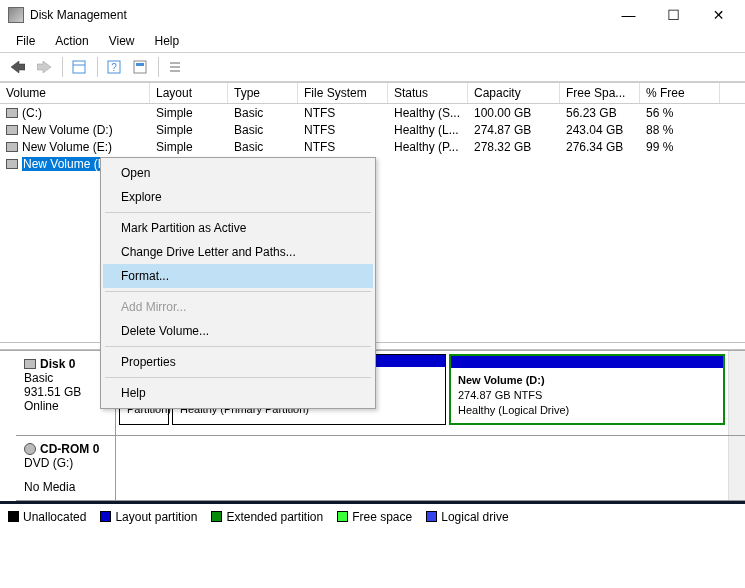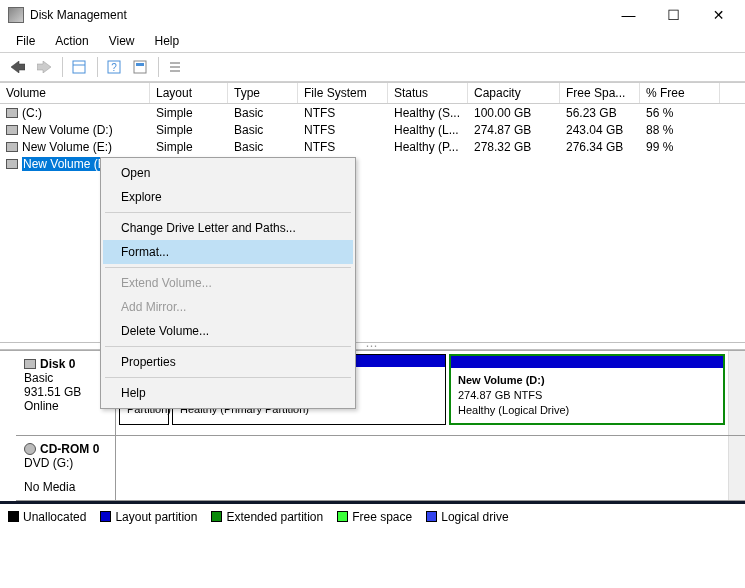--- a/index.html
+++ b/index.html
@@ -33,21 +33,21 @@
   .disk-row { display: flex; border-bottom: 1px solid #999; margin-left: 16px; }
   .disk-label { width: 100px; padding: 6px 8px; border-right: 1px solid #999; background:#fff;}
   .disk-map { flex: 1; display: flex; position: relative; padding: 3px 3px 10px 3px; gap: 3px; }
   .partition { border: 1px solid #000; min-height: 70px; background: #fff; }
   .partition .pbar { height: 12px; background: #0000cc; }
   .partition .pbody { padding: 5px 7px; font-size: 11px; line-height: 1.35; }
   .partition.selected { border: 2px solid #0a8a0a; }
   .scrollbar-v { width: 17px; background: #f0f0f0; border-left:1px solid #ddd;}
   .legend { display: flex; gap: 14px; padding: 6px 8px; align-items: center; font-size: 12px; border-top:3px solid #0f172a;}
   .legend .sw { width: 11px; height: 11px; display: inline-block; margin-right: 4px; vertical-align: -1px; border:1px solid #000;}
-  .ctxmenu { position: absolute; left: 100px; top: 157px; width: 256px; background: #f2f2f2; border: 1px solid #a0a0a0; box-shadow: 2px 2px 4px rgba(0,0,0,0.2); padding: 3px 2px; z-index: 100; }
+  .ctxmenu { position: absolute; left: 100px; top: 157px; width: 276px; background: #f2f2f2; border: 1px solid #a0a0a0; box-shadow: 2px 2px 4px rgba(0,0,0,0.2); padding: 3px 2px; z-index: 100; }
   .ctxmenu .mi { padding: 5px 14px 5px 18px; font-size: 12px; }
   .ctxmenu .mi.hl { background: #bfe0f5; }
   .ctxmenu .mi.dis { color: #9a9a9a; }
   .ctxmenu .ms { height: 1px; background: #cfcfcf; margin: 3px 2px; }
   .col0{width:150px}.col1{width:78px}.col2{width:70px}.col3{width:90px}.col4{width:80px}.col5{width:92px}.col6{width:80px}.col7{width:80px}
 </style>
 </head>
 <body>
 
 <div class="titlebar">
@@ -235,23 +235,23 @@
   <span><span class="sw" style="background:#0000cc"></span><span>Layout partition</span></span>
   <span><span class="sw" style="background:#0a8a0a"></span><span>Extended partition</span></span>
   <span><span class="sw" style="background:#39ff39"></span><span>Free space</span></span>
   <span><span class="sw" style="background:#3344ee"></span><span>Logical drive</span></span>
 </div>
 
 <div class="ctxmenu">
   <div class="mi">Open</div>
   <div class="mi">Explore</div>
   <div class="ms"></div>
+  <div class="mi">Mark Partition as Active</div>
   <div class="mi">Change Drive Letter and Paths...</div>
   <div class="mi hl">Format...</div>
   <div class="ms"></div>
-  <div class="mi dis">Extend Volume...</div>
   <div class="mi dis">Add Mirror...</div>
   <div class="mi">Delete Volume...</div>
   <div class="ms"></div>
   <div class="mi">Properties</div>
   <div class="ms"></div>
   <div class="mi">Help</div>
 </div>
 
 </body></html>

